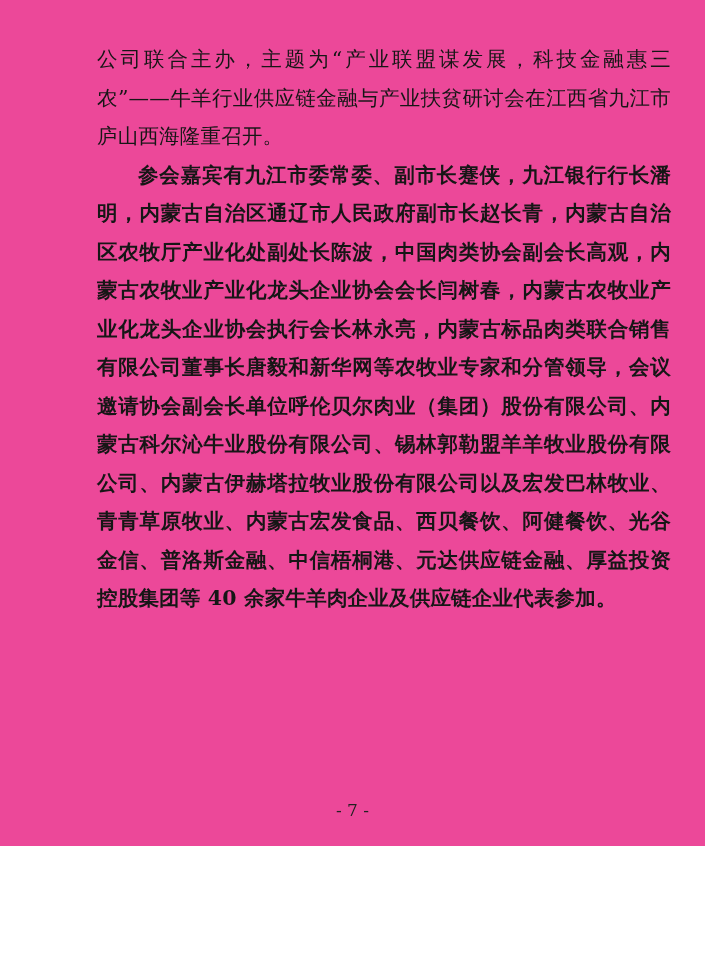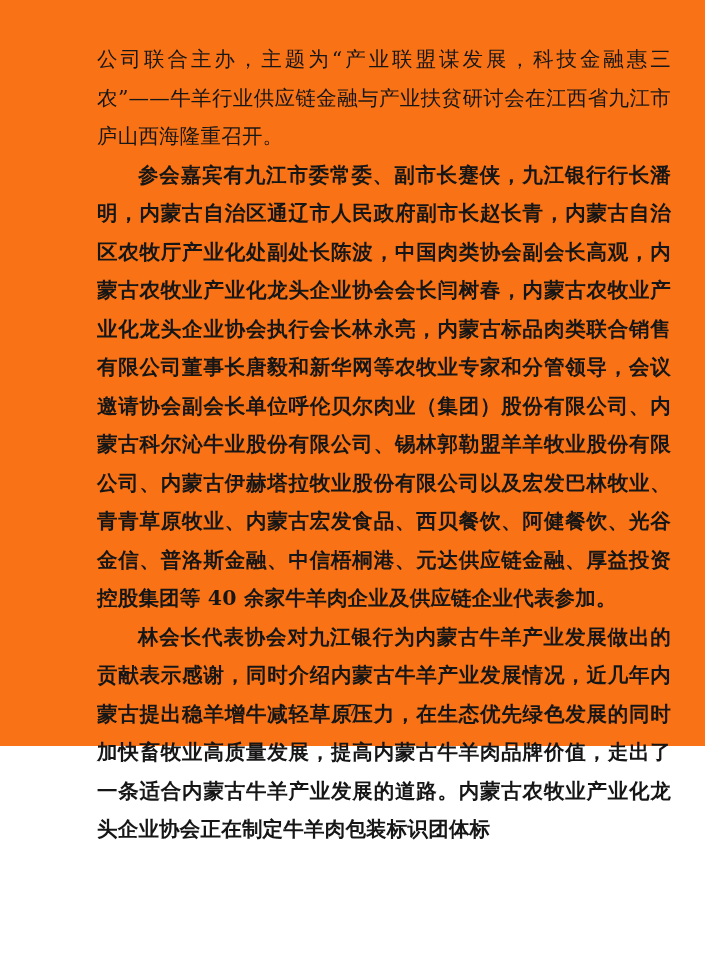--- a/index.html
+++ b/index.html
@@ -10,22 +10,22 @@
   body {
     width: 705px;
     height: 971px;
     overflow: hidden;
     font-family: "DejaVu Serif", "Liberation Serif", serif;
     color: #1b1b1b;
   }
   .page {
     position: relative;
     width: 705px;
-    height: 746px;
-    background: #f97316;
+    height: 846px;
+    background: #ec4899;
     box-sizing: border-box;
     padding: 40px 34px 0 97px;
   }
   .body-text {
     font-size: 20.5px;
     line-height: 38.5px;
     text-align: justify;
     text-justify: inter-ideograph;
     letter-spacing: 0.2px;
     color: #161616;
@@ -49,16 +49,15 @@
     font-family: "DejaVu Serif", "Liberation Serif", serif;
   }
 </style>
 </head>
 <body>
 
 <div class="page">
   <div class="body-text">
     <p class="para">公司联合主办，主题为“产业联盟谋发展，科技金融惠三农”——牛羊行业供应链金融与产业扶贫研讨会在江西省九江市庐山西海隆重召开。</p>
     <p class="para indent">参会嘉宾有九江市委常委、副市长蹇侠，九江银行行长潘明，内蒙古自治区通辽市人民政府副市长赵长青，内蒙古自治区农牧厅产业化处副处长陈波，中国肉类协会副会长高观，内蒙古农牧业产业化龙头企业协会会长闫树春，内蒙古农牧业产业化龙头企业协会执行会长林永亮，内蒙古标品肉类联合销售有限公司董事长唐毅和新华网等农牧业专家和分管领导，会议邀请协会副会长单位呼伦贝尔肉业（集团）股份有限公司、内蒙古科尔沁牛业股份有限公司、锡林郭勒盟羊羊牧业股份有限公司、内蒙古伊赫塔拉牧业股份有限公司以及宏发巴林牧业、青青草原牧业、内蒙古宏发食品、西贝餐饮、阿健餐饮、光谷金信、普洛斯金融、中信梧桐港、元达供应链金融、厚益投资控股集团等 40 余家牛羊肉企业及供应链企业代表参加。</p>
-    <p class="para indent">林会长代表协会对九江银行为内蒙古牛羊产业发展做出的贡献表示感谢，同时介绍内蒙古牛羊产业发展情况，近几年内蒙古提出稳羊增牛减轻草原压力，在生态优先绿色发展的同时加快畜牧业高质量发展，提高内蒙古牛羊肉品牌价值，走出了一条适合内蒙古牛羊产业发展的道路。内蒙古农牧业产业化龙头企业协会正在制定牛羊肉包装标识团体标</p>
   </div>
   <div class="footer">- 7 -</div>
 </div>
 
 </body></html>

